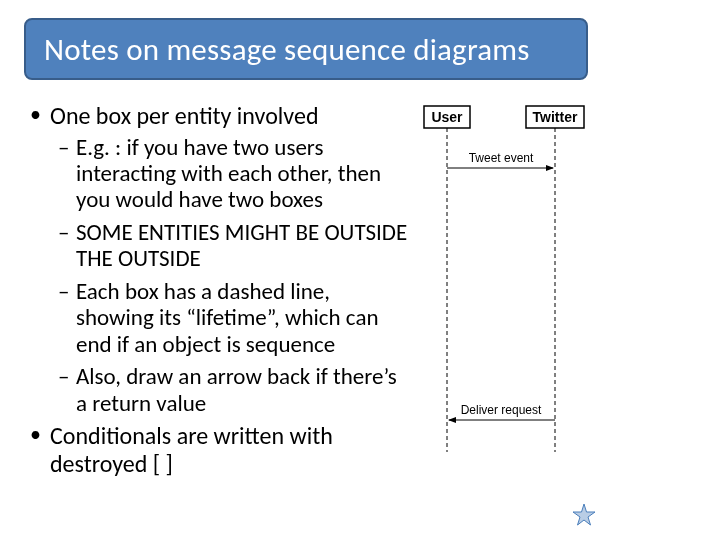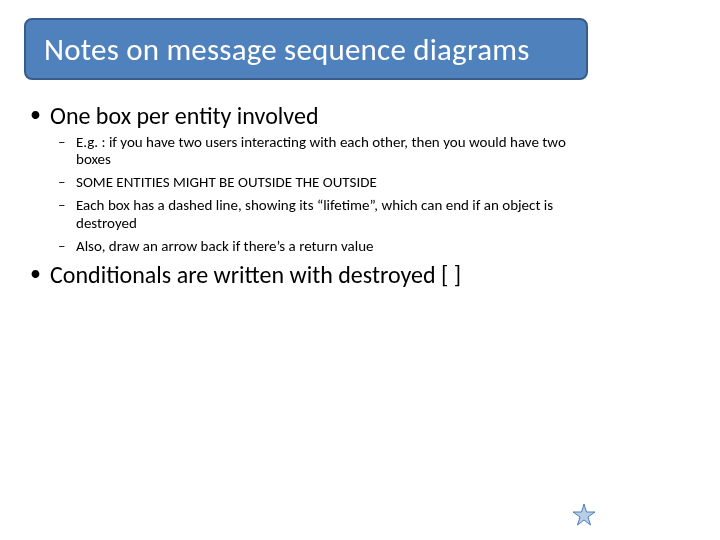--- a/index.html
+++ b/index.html
@@ -14,21 +14,21 @@
     font-size: 31px;
     font-weight: 400;
     letter-spacing: 0.2px;
   }
   .content { display: flex; margin-top: 22px; justify-content: center; }
   .text-col { flex: 1; padding-right: 8px; }
   .diagram-col { width: 168px; position: relative; }
   ul.bullets { list-style: none; }
   li.lvl1 { font-size: 24px; color: #000; margin-bottom: 4px; position: relative; padding-left: 26px; line-height: 1.15; }
   li.lvl1::before { content: "•"; position: absolute; left: 6px; top: 0; font-size: 22px; }
-  li.lvl2 { font-size: 15px; color: #000; margin: 2px 0 6px 0; position: relative; padding-left: 52px; line-height: 1.15; }
+  li.lvl2 { font-size: 23px; color: #000; margin: 2px 0 6px 0; position: relative; padding-left: 52px; line-height: 1.15; }
   li.lvl2::before { content: "–"; position: absolute; left: 34px; top: 0; }
   .diagram-svg { width: 168px; height: 360px; }
   .entity-box { fill: #fff; stroke: #000; stroke-width: 1.5; }
   .entity-text { font-family: Arial, sans-serif; font-size: 14px; font-weight: bold; fill: #000; }
   .lifeline { stroke: #000; stroke-width: 1; stroke-dasharray: 4 3; }
   .arrow-line { stroke: #000; stroke-width: 1; fill: none; }
   .arrow-text { font-family: Arial, sans-serif; font-size: 12px; fill: #000; }
   .star-icon { position: absolute; bottom: 10px; right: 14px; }
 </style>
 </head>
@@ -36,25 +36,48 @@
 <div class="slide">
 
 <div class="title-box">Notes on message sequence diagrams</div>
 
 <div class="content">
   <div class="text-col">
     <ul class="bullets">
       <li class="lvl1">One box per entity involved</li>
       <li class="lvl2">E.g. : if you have two users interacting with each other, then you would have two boxes</li>
       <li class="lvl2">SOME ENTITIES MIGHT BE OUTSIDE THE OUTSIDE</li>
-      <li class="lvl2">Each box has a dashed line, showing its “lifetime”, which can end if an object is destroyed</li>
+      <li class="lvl2">Each box has a dashed line, showing its “lifetime”, which can end if an object is sequence</li>
       <li class="lvl2">Also, draw an arrow back if there’s a return value</li>
       <li class="lvl1">Conditionals are written with destroyed  [ ]</li>
     </ul>
   </div>
 
+  <div class="diagram-col">
+    <svg class="diagram-svg" viewBox="0 0 168 360">
+      <defs>
+        <marker id="arrowhead" markerWidth="8" markerHeight="6" refX="7" refY="3" orient="auto">
+          <polygon points="0 0, 8 3, 0 6" fill="#000"></polygon>
+        </marker>
+      </defs>
+
+      <rect class="entity-box" x="4" y="4" width="46" height="22"></rect>
+      <text class="entity-text" x="27" y="20" text-anchor="middle">User</text>
+      <rect class="entity-box" x="106" y="4" width="58" height="22"></rect>
+      <text class="entity-text" x="135" y="20" text-anchor="middle">Twitter</text>
+
+      <line class="lifeline" x1="27" y1="26" x2="27" y2="350"></line>
+      <line class="lifeline" x1="135" y1="26" x2="135" y2="350"></line>
+
+      <text class="arrow-text" x="81" y="60" text-anchor="middle">Tweet event</text>
+      <line class="arrow-line" x1="27" y1="66" x2="133" y2="66" marker-end="url(#arrowhead)"></line>
+
+      <text class="arrow-text" x="81" y="312" text-anchor="middle">Deliver request</text>
+      <line class="arrow-line" x1="135" y1="318" x2="29" y2="318" marker-end="url(#arrowhead)"></line>
+    </svg>
+  </div>
 </div>
 
 <svg class="star-icon" width="28" height="28" viewBox="0 0 28 28">
   <polygon points="14,2 16.5,10 25,10 18,15 20.5,23 14,18 7.5,23 10,15 3,10 11.5,10" fill="#b9cde5" stroke="#4a7ebb" stroke-width="1"></polygon>
 </svg>
 
 </div>
 
 </body></html>

